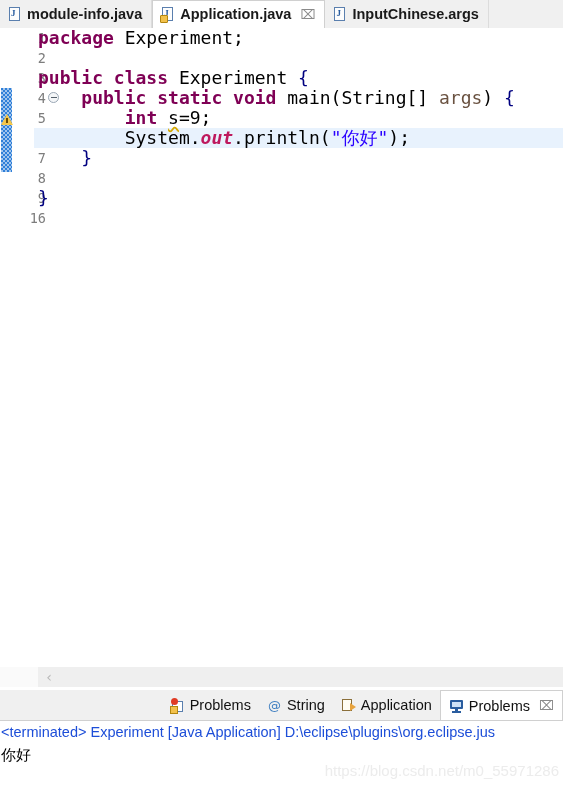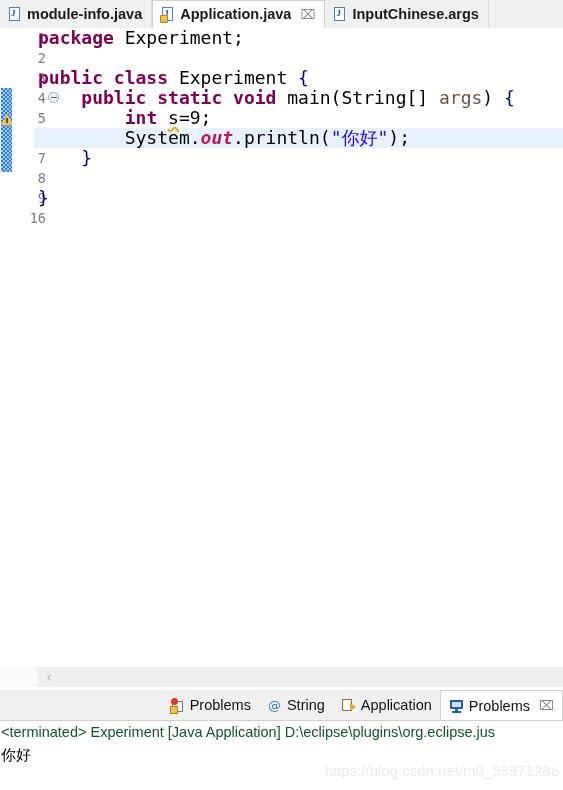--- a/index.html
+++ b/index.html
@@ -321,21 +321,21 @@
     background: #ffffff;
   }
   #console-sep {
     position: absolute; left: 0; top: 0;
     width: 563px; height: 1px; background: #d0d0d0;
   }
   #console-terminated {
     position: absolute;
     left: 1px; top: 4px;
     font-size: 14.5px;
-    color: #14532d;
+    color: #1d4ed8;
     white-space: nowrap;
     font-family: "Liberation Sans", sans-serif;
   }
   #console-output {
     position: absolute;
     left: 1px; top: 26px;
     font-size: 15px;
     color: #000000;
     white-space: pre;
     font-family: "DejaVu Sans", sans-serif;

